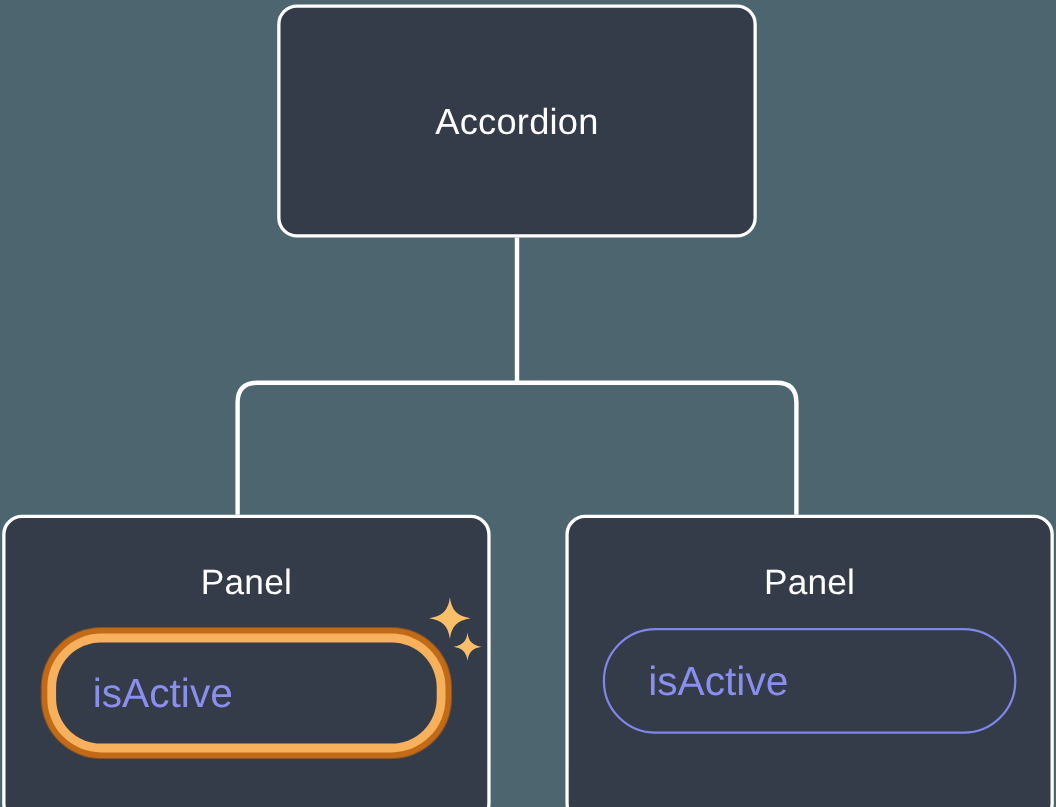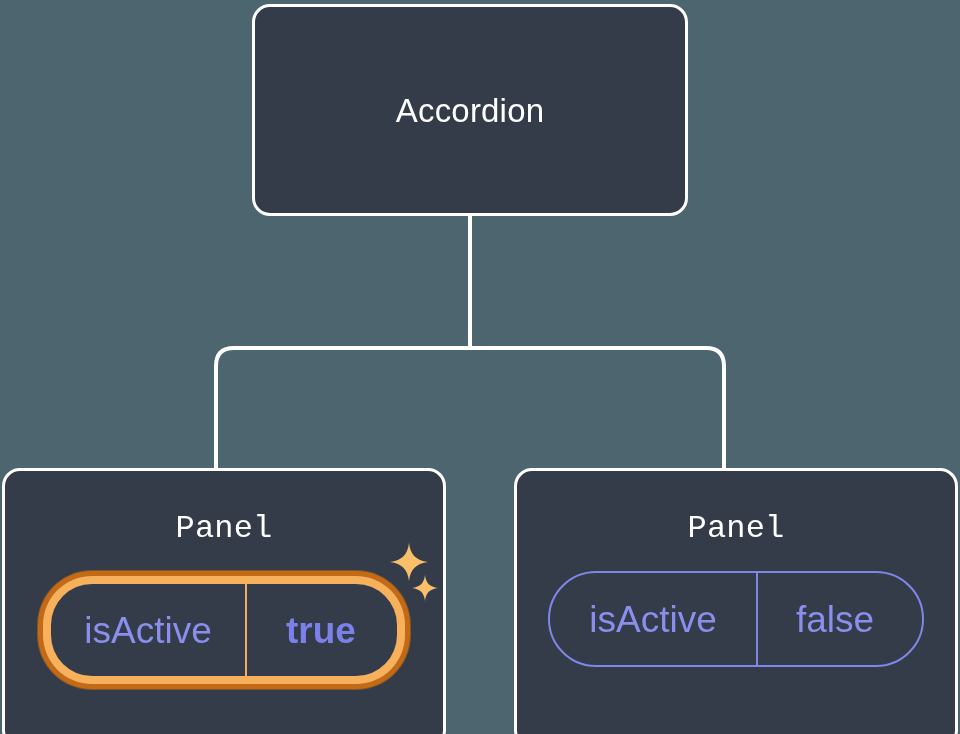--- a/index.html
+++ b/index.html
@@ -74,21 +74,20 @@
   .node-panel-left  { left: 2px;   top: 468px; }
   .node-panel-right { left: 514px; top: 468px; }
 
   .node-title-panel {
     color: #ffffff;
     font-size: 32px;
     font-weight: 400;
     line-height: 1;
     letter-spacing: 0.2px;
     margin-bottom: 26px;
-    font-family: Liberation Mono, monospace;
   }
 
   
   .pill-wrap {
     position: relative;
     display: flex;
     justify-content: center;
     width: 100%;
   }
 
@@ -182,38 +181,36 @@
   </div>
 
   <div class="node node-panel node-panel-left">
     <span class="node-title-panel">Panel</span>
 
     <div class="pill-wrap">
       <div class="pill-highlight-outer">
         <div class="pill-highlight-mid">
           <div class="pill pill-highlight">
             <span class="pill-cell key">isActive</span>
-            <span class="pill-cell value">true</span>
           </div>
         </div>
       </div>
     </div>
   </div>
 
   <svg class="sparkle sparkle-big" viewBox="0 0 100 100" aria-hidden="true">
     <path d="M50 0 C54 32 68 45 100 50 C68 55 54 68 50 100 C46 68 32 55 0 50 C32 45 46 32 50 0 Z" fill="#fbbf6a"></path>
   </svg>
   <svg class="sparkle sparkle-small" viewBox="0 0 100 100" aria-hidden="true">
     <path d="M50 0 C54 32 68 45 100 50 C68 55 54 68 50 100 C46 68 32 55 0 50 C32 45 46 32 50 0 Z" fill="#fbbf6a"></path>
   </svg>
 
   <div class="node node-panel node-panel-right">
     <span class="node-title-panel">Panel</span>
 
     <div class="pill-wrap">
       <div class="pill pill-default">
         <span class="pill-cell key">isActive</span>
-        <span class="pill-cell value">false</span>
       </div>
     </div>
   </div>
 
 </div>
 
 </body></html>

